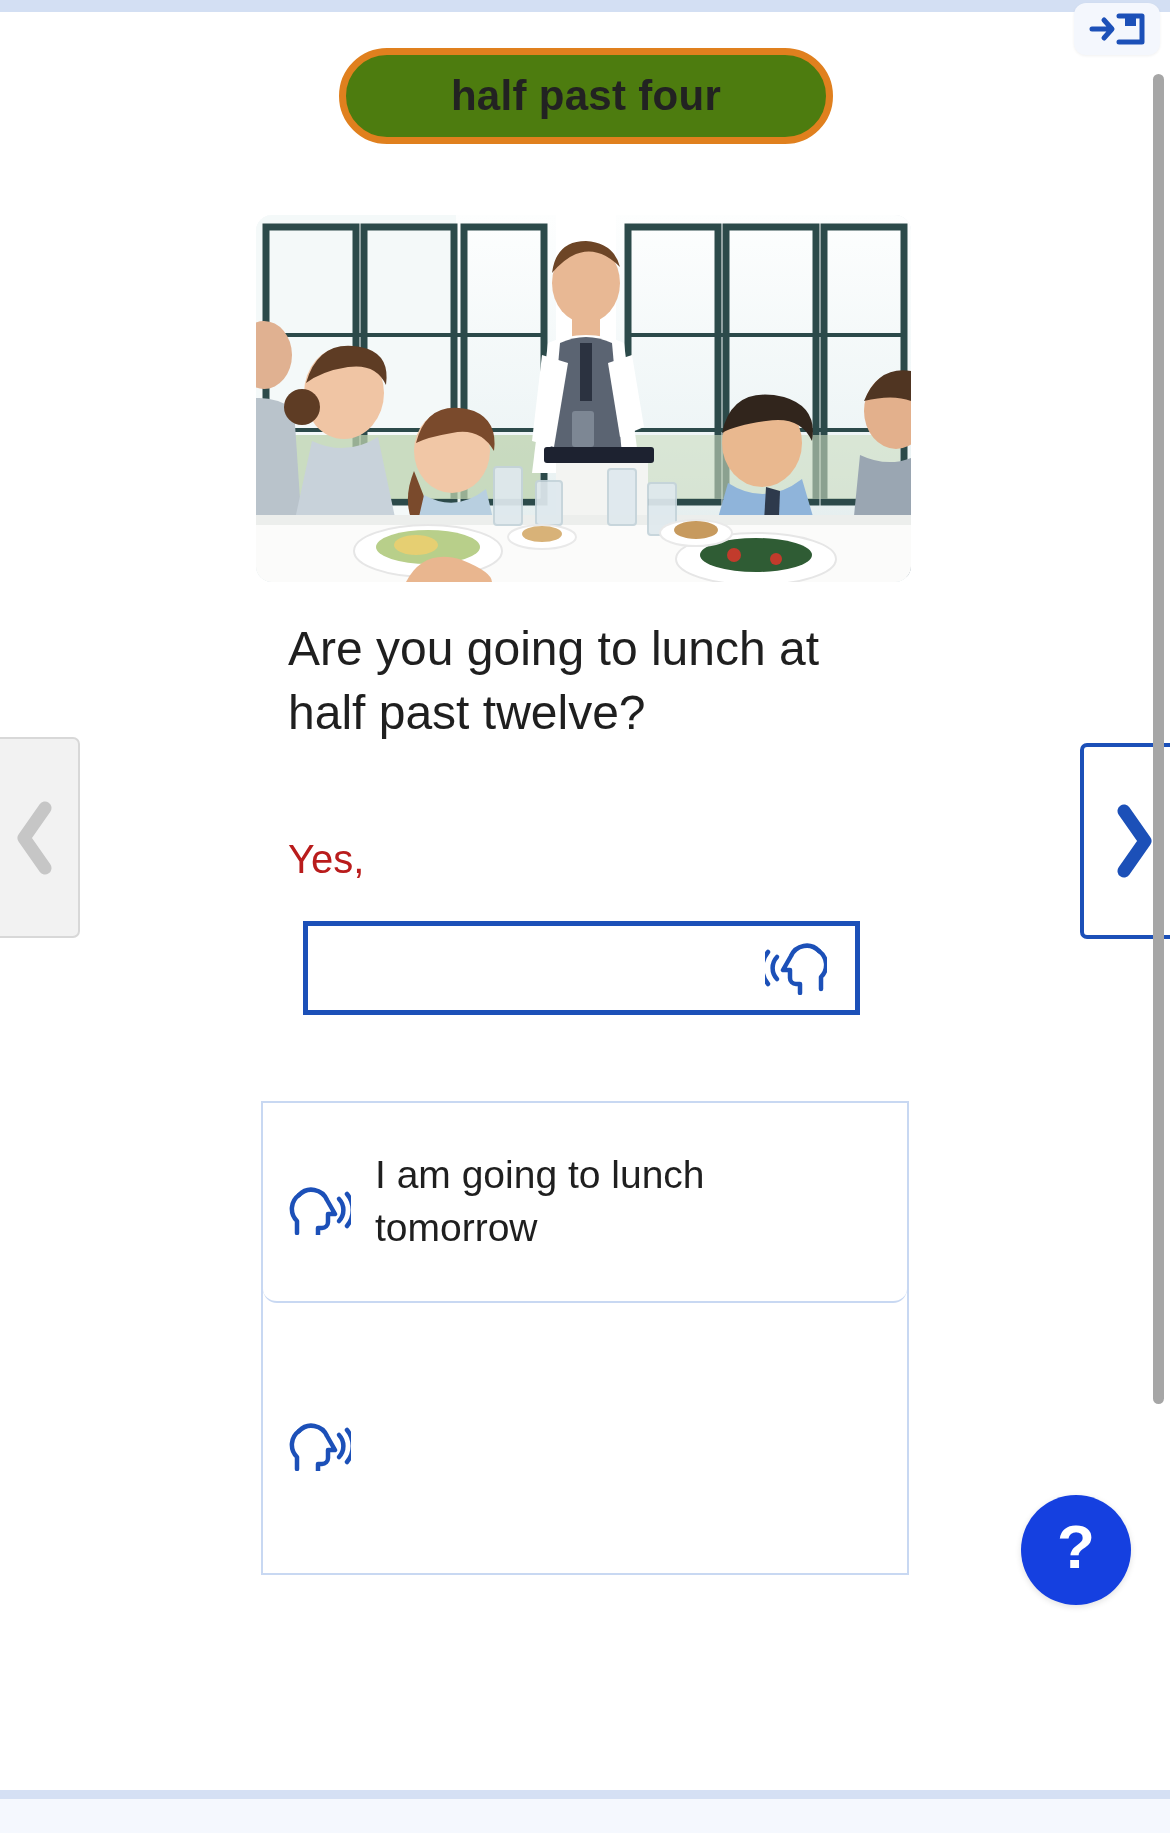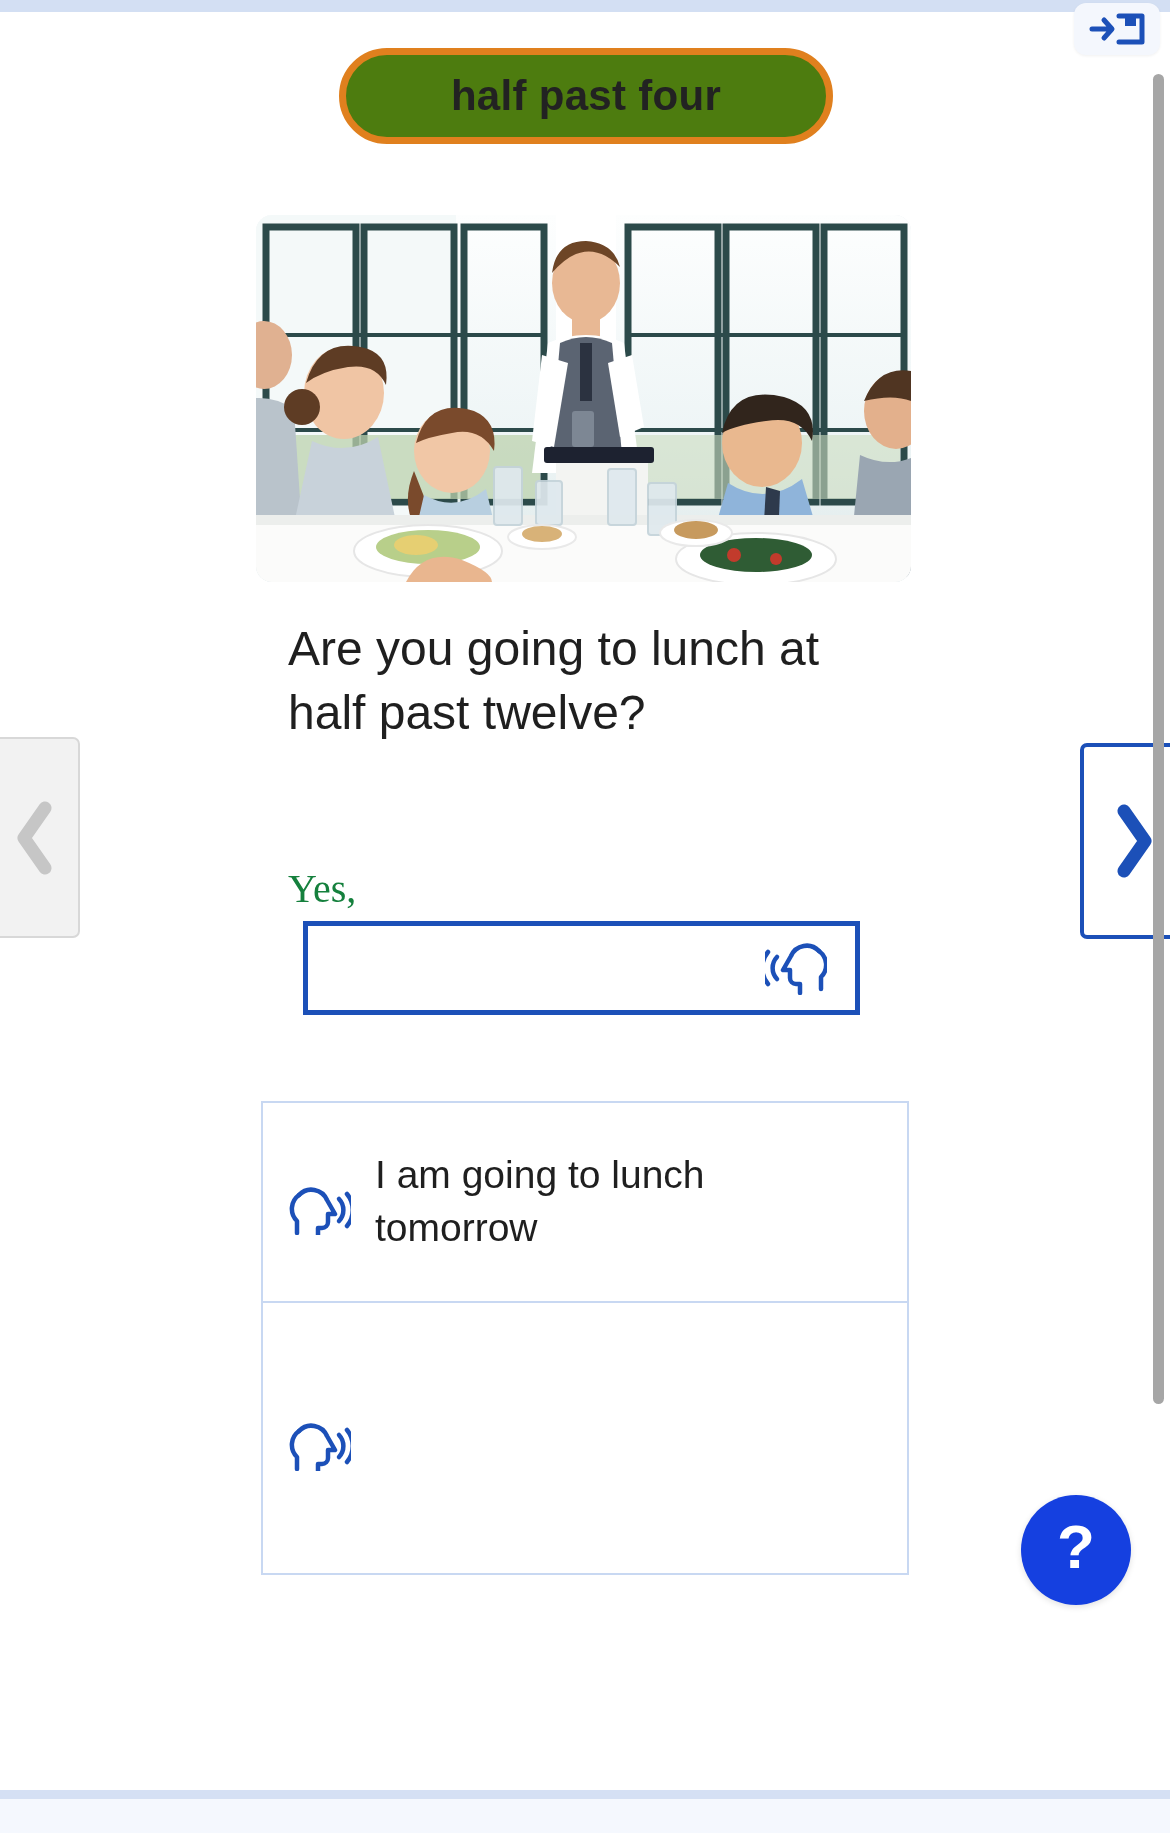--- a/index.html
+++ b/index.html
@@ -94,25 +94,24 @@
     left: 288px;
     width: 600px;
     font-size: 48px;
     line-height: 1.34;
     color: #1f1f1f;
   }
 
   
   .stem {
     position: absolute;
-    top: 865px;
+    top: 837px;
     left: 288px;
     font-size: 40px;
-    color: #15803d;
-    font-family: Liberation Serif, serif;
+    color: #b91c1c;
   }
 
   .answer-input {
     position: absolute;
     top: 921px;
     left: 303px;
     width: 557px;
     height: 94px;
     background: #ffffff;
     border: 5px solid #1c50b8;
@@ -168,20 +167,21 @@
     border: 2px solid #c8d8f2;
     background: #ffffff;
   }
   .option {
     display: flex;
     align-items: center;
     gap: 24px;
     padding: 30px 34px 30px 22px;
     border-bottom: 2px solid #c8d8f2;
     background: #ffffff;
+    border-radius: 14px;
   }
   .option:last-child { border-bottom: none; }
   .option .spk { flex: 0 0 auto; width: 66px; height: 66px; }
   .option .otext {
     font-size: 39px;
     line-height: 1.35;
     color: #1f1f1f;
   }
   .opt-1 { min-height: 200px; }
   .opt-2 { min-height: 270px; }

